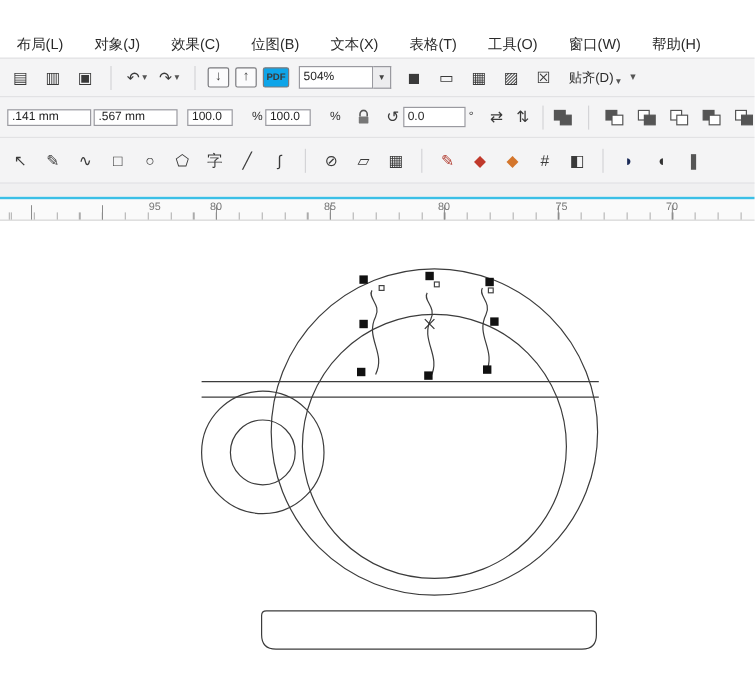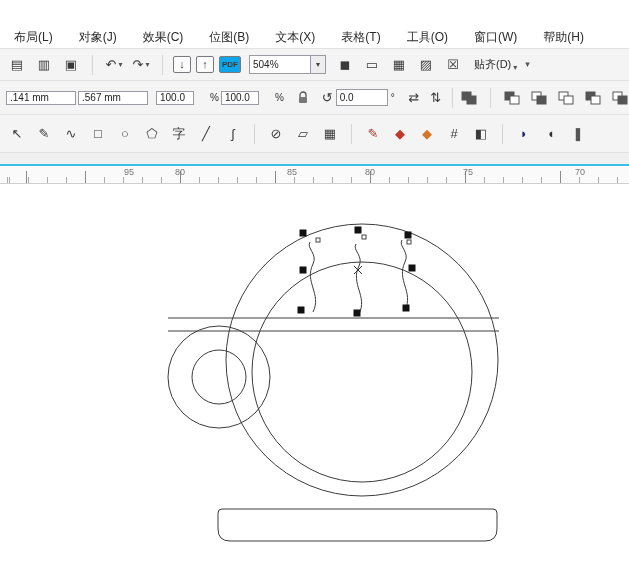--- a/index.html
+++ b/index.html
@@ -293,24 +293,24 @@
         </span>
       </div>
   </div>
 
   <div class="gap-strip"></div>
 
   <div class="ruler-wrap">
     <div class="ruler-ticks"></div>
   <span class="ruler-label" style="left: 85px; margin-left: 44px;">95</span>
       <span class="ruler-label" style="left: 180px;">80</span>
-      <span class="ruler-label" style="left: 292px;">85</span>
+      <span class="ruler-label" style="left: 275px;">85</span>
       <span class="ruler-label" style="left: 370px;">80</span>
       <span class="ruler-label" style="left: 468px;">75</span>
-      <span class="ruler-label" style="left: 580px;">70</span>
+      <span class="ruler-label" style="left: 560px;">70</span>
     </div>
 
   <div class="canvas">
     <svg id="canvas-svg" width="629" height="387" viewBox="0 0 629 387">
         <circle cx="362" cy="176" r="136" fill="none" stroke="#3c3c3c" stroke-width="1"></circle>
         <circle cx="362" cy="188" r="110" fill="none" stroke="#3c3c3c" stroke-width="1"></circle>
         <circle cx="219" cy="193" r="51" fill="none" stroke="#3c3c3c" stroke-width="1"></circle>
         <circle cx="219" cy="193" r="27" fill="none" stroke="#3c3c3c" stroke-width="1"></circle>
         <line x1="168" y1="134" x2="499" y2="134" fill="none" stroke="#3c3c3c" stroke-width="1"></line>
         <line x1="168" y1="147" x2="499" y2="147" fill="none" stroke="#3c3c3c" stroke-width="1"></line>

